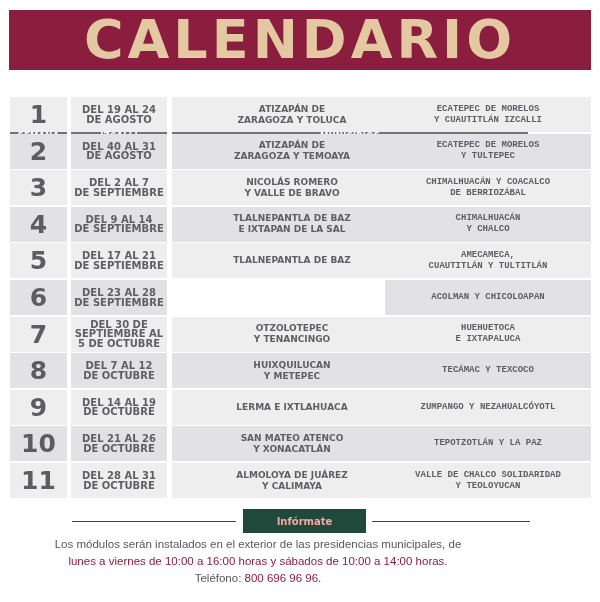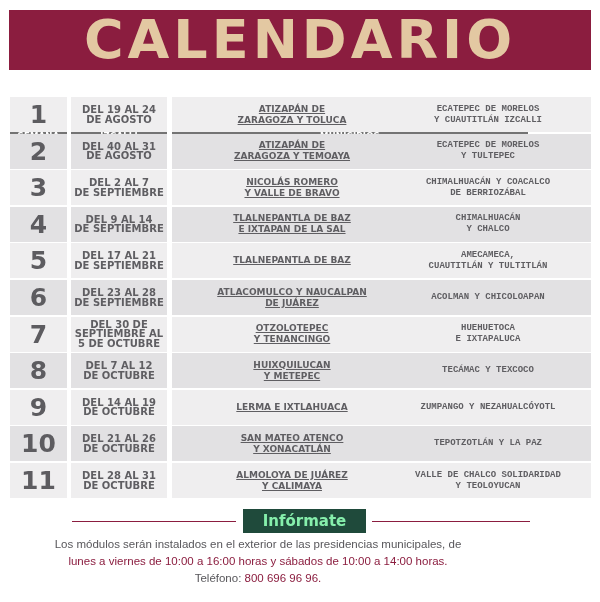--- a/index.html
+++ b/index.html
@@ -21,29 +21,29 @@
     letter-spacing:0.2px;
     margin-top:47px;
   }
   .row { position:absolute; left:0; width:600px; height:35px; }
   .cell {
     position:absolute; top:0; height:35px; display:flex; align-items:center; justify-content:center;
     text-align:center; color:#5f5e62; font-weight:bold;
   }
   .c-sem { left:10px; width:57px; font-size:25px; color:#5d5c60; }
   .c-fec { left:71px; width:96px; font-size:10px; line-height:9.5px; }
-  .c-m1 { left:172px; width:240px; font-size:9px; line-height:11px;text-decoration:underline; }
+  .c-m1 { left:172px; width:240px; font-size:9px; line-height:11px; }
   .c-m2 { left:385px; width:206px; font-size:9px; line-height:11px;font-family:Liberation Mono, monospace; }
   .odd .cell { background:#efeeef; }
   .even .cell { background:#e2e1e3; }
   .cell span { white-space:pre-line; }
   .info-line { position:absolute; top:521px; height:1px; background:#8b1d3f; }
   .info-box {
     position:absolute; left:243px; top:509px; width:123px; height:24px; background:#1f4a3b;
-    color:#86efac; font-weight:bold; font-size:15px; display:flex; align-items:center; justify-content:center;
+    color:#fca5a5; font-weight:bold; font-size:10px; display:flex; align-items:center; justify-content:center;
   }
   .info-text {
     position:absolute; left:0; top:536px; width:516px; text-align:center; font-size:11.5px;
     line-height:17px; color:#58575b; font-family:"Liberation Sans", sans-serif;
   }
   .accent { color:#8b1d3f; }
 </style>
 </head>
 <body>
 
@@ -140,24 +140,20 @@
 CUAUTITLÁN Y TULTITLÁN</span>
       </div>
     </div>
     <div class="row even" style="top: 280px;">
       <div class="cell c-sem">
         <span>6</span>
       </div>
       <div class="cell c-fec">
         <span>DEL 23 AL 28
 DE SEPTIEMBRE</span>
-      </div>
-      <div class="cell c-m1">
-        <span>ATLACOMULCO Y NAUCALPAN
-DE JUÁREZ</span>
       </div>
       <div class="cell c-m2">
         <span>ACOLMAN Y CHICOLOAPAN</span>
       </div>
     </div>
     <div class="row odd" style="top: 316.6px;">
       <div class="cell c-sem">
         <span>7</span>
       </div>
       <div class="cell c-fec">

